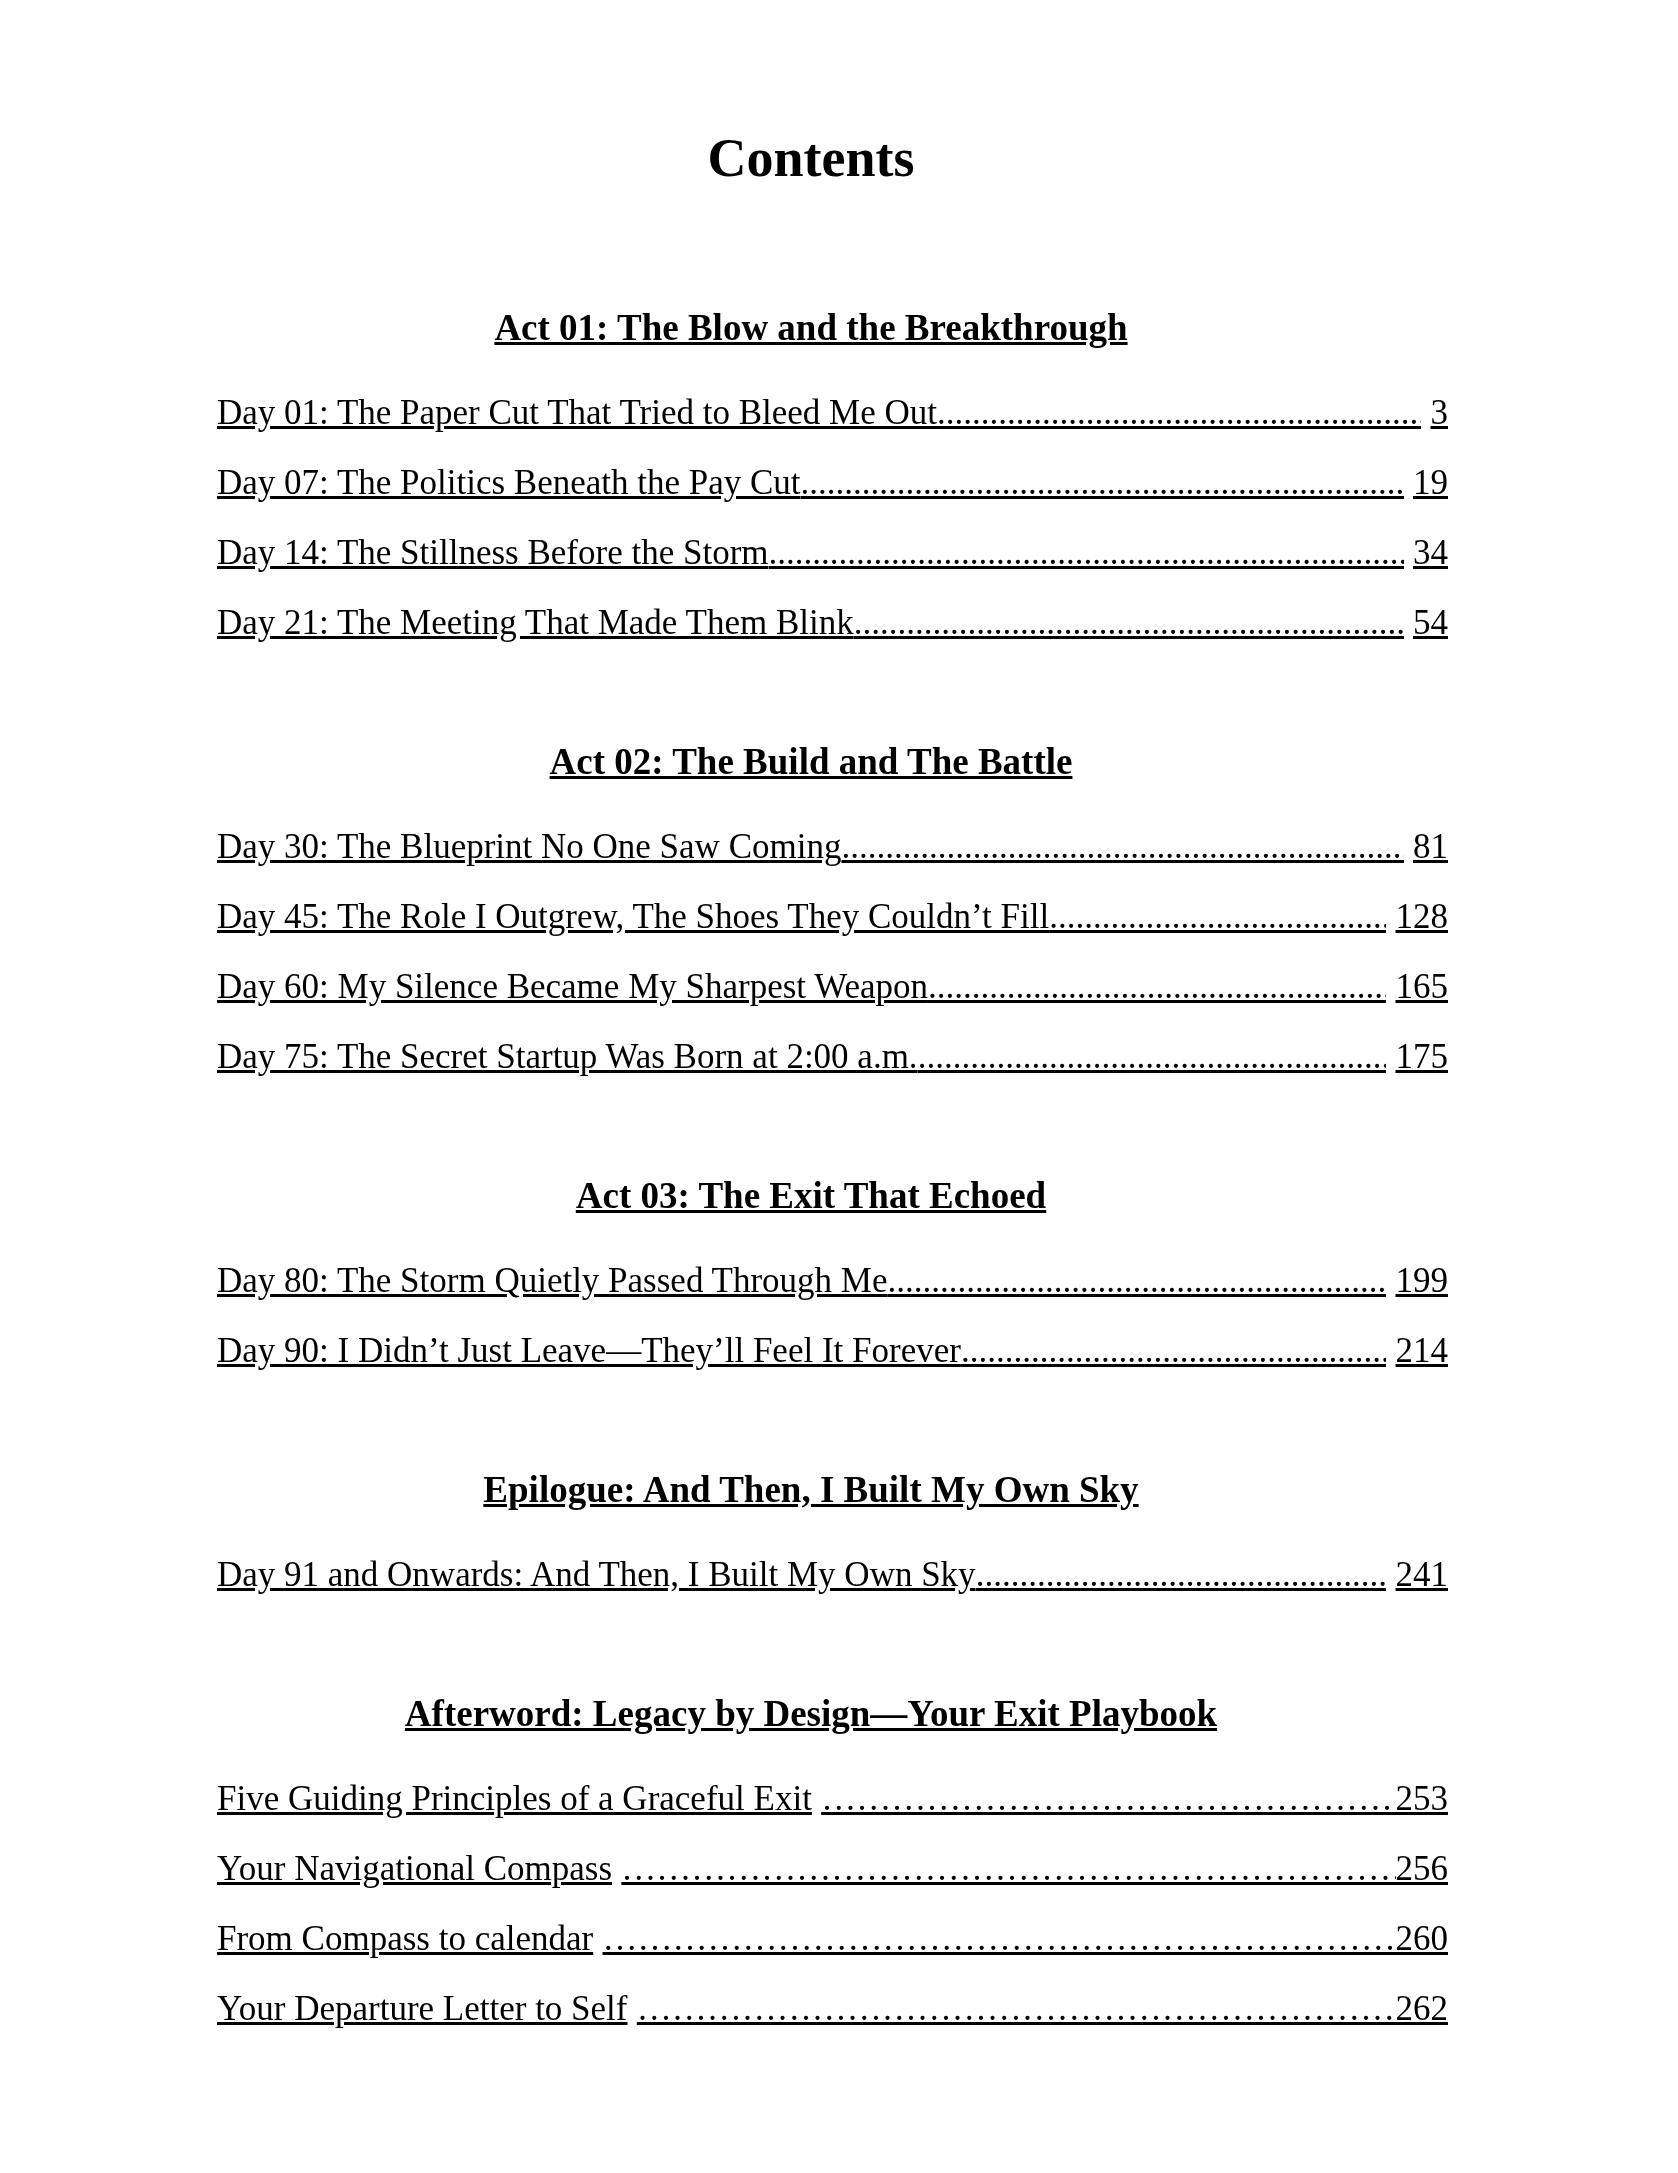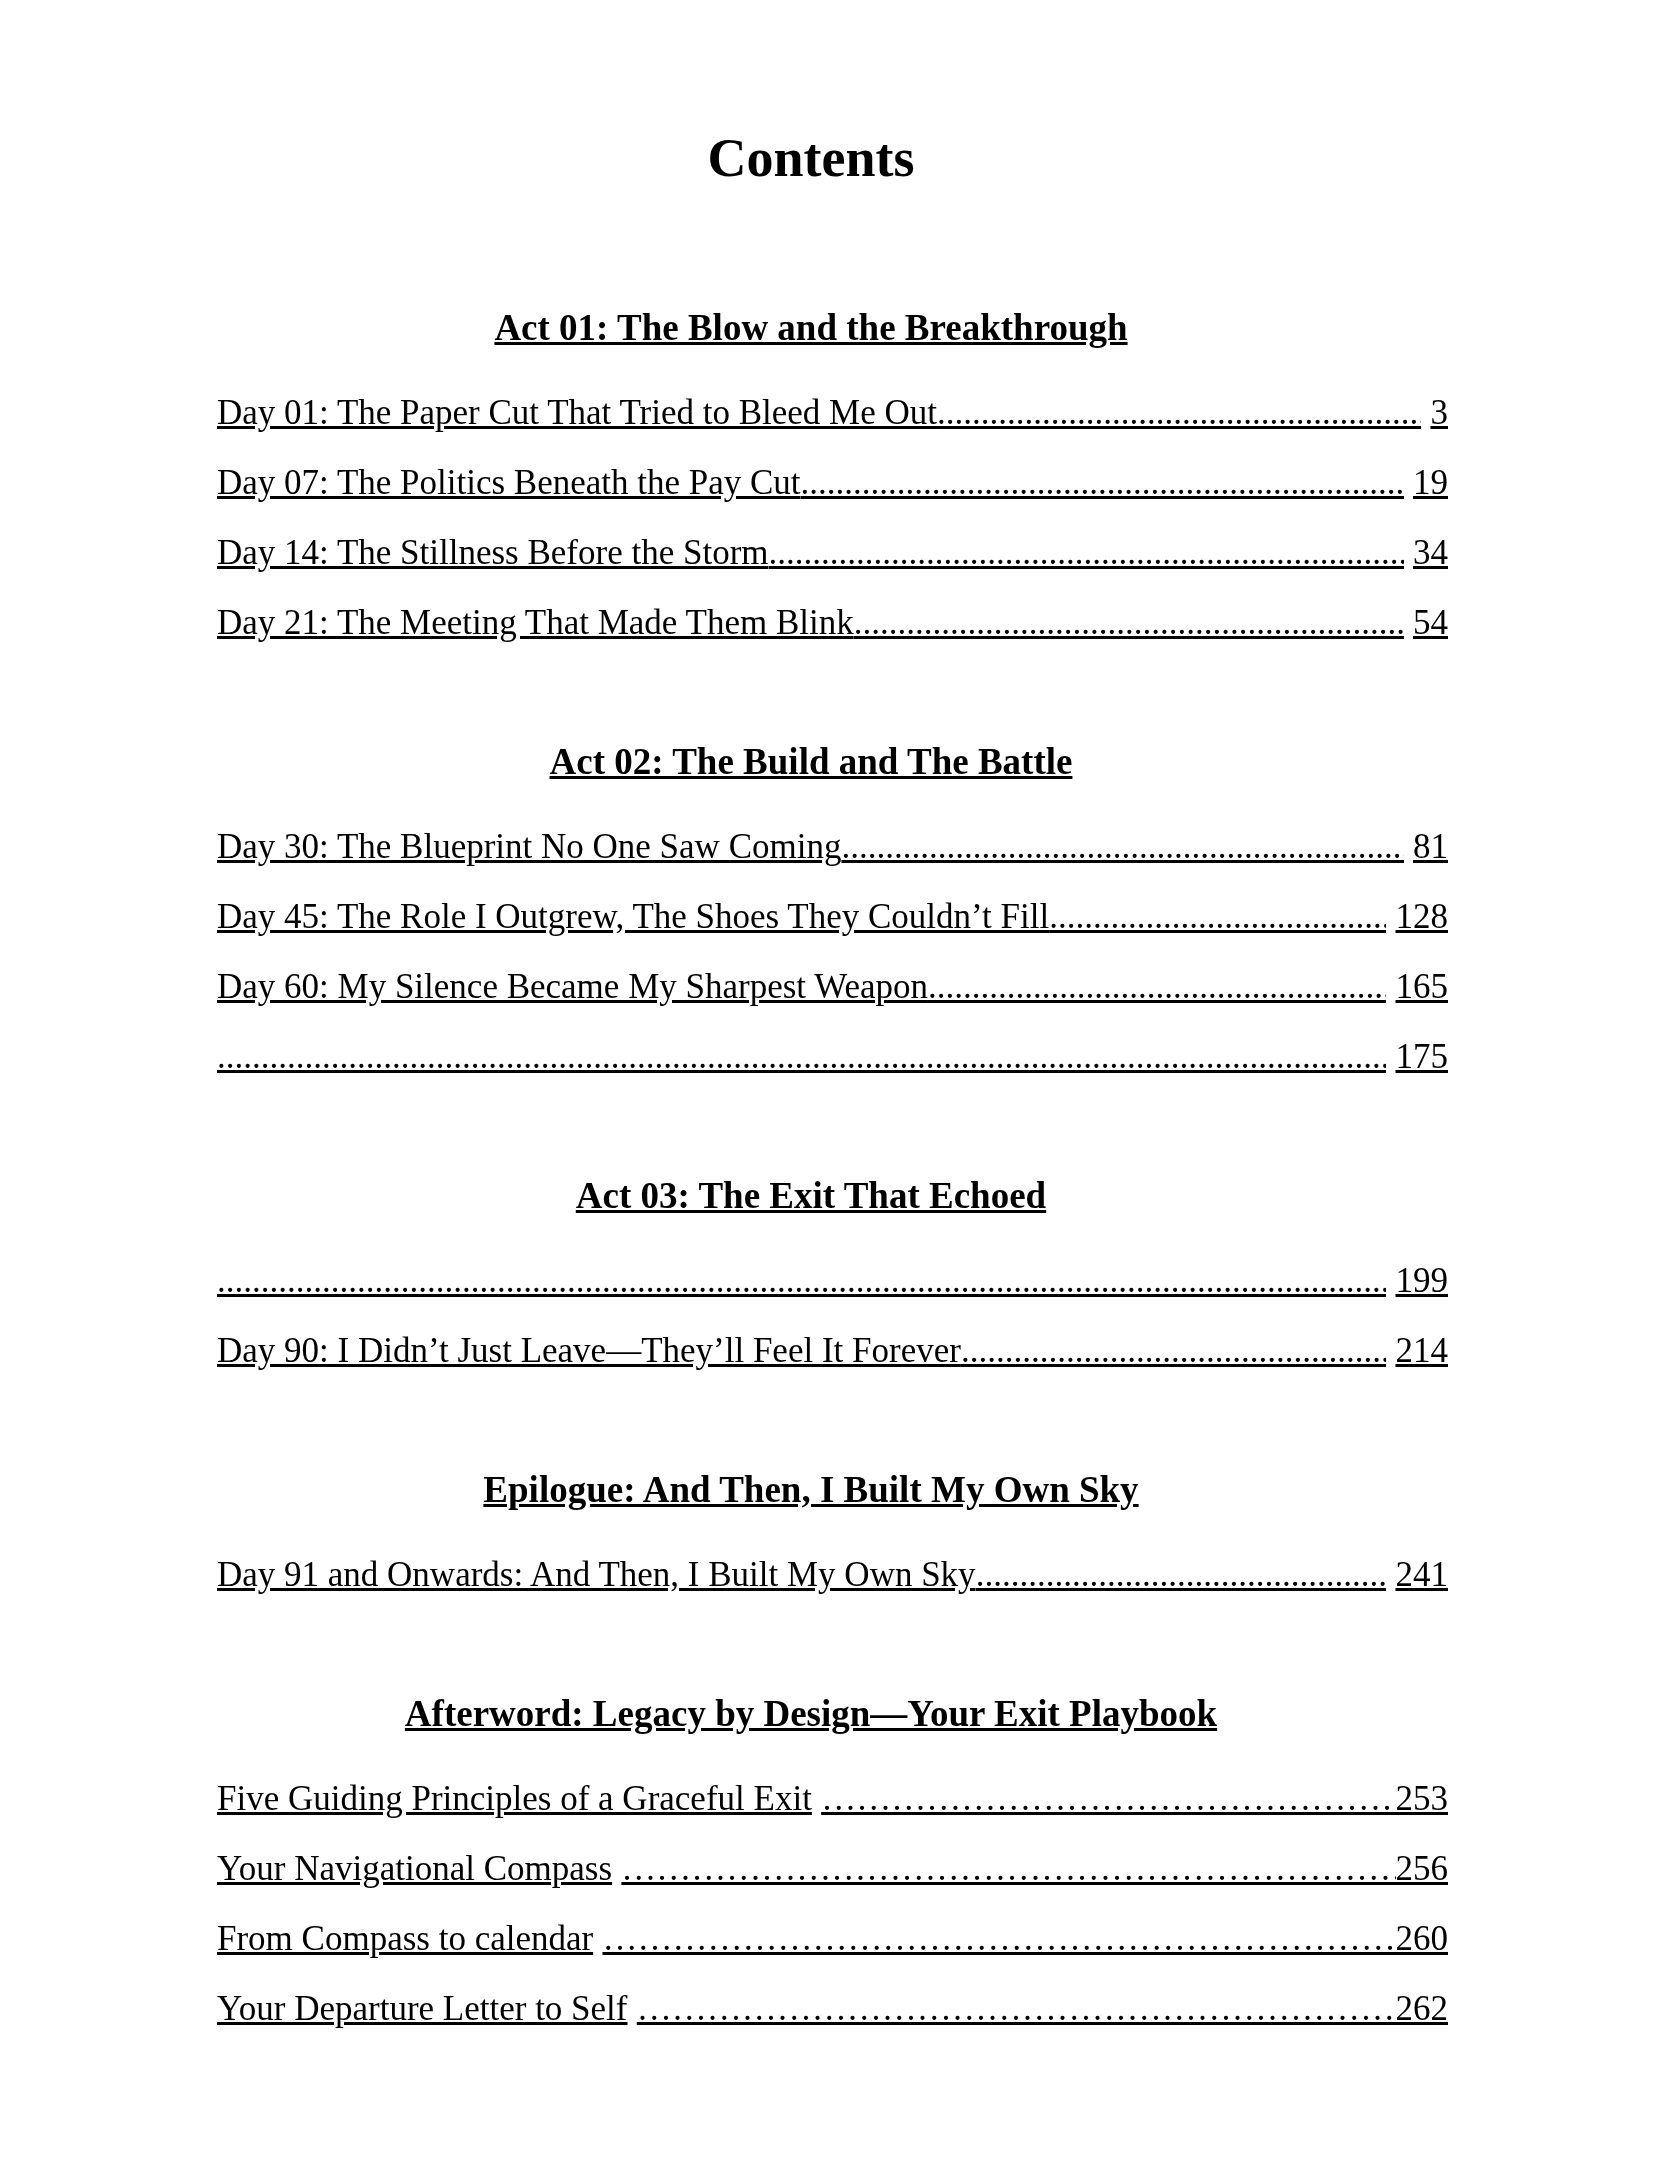--- a/index.html
+++ b/index.html
@@ -105,30 +105,32 @@
     <span class="page-num">128</span>
   </div>
 
   <div class="entry dots">
     <span class="entry-label">Day 60: My Silence Became My Sharpest Weapon</span>
     <span class="leader dots">............................................................................................................................................................................................................................................................................................................</span>
     <span class="page-num">165</span>
   </div>
 
   <div class="entry dots">
+    <span class="entry-label">Day 75: The Secret Startup Was Born at 2:00 a.m.</span>
     <span class="leader dots">............................................................................................................................................................................................................................................................................................................</span>
     <span class="page-num">175</span>
   </div>
 </div>
   </section>
 
   <section class="toc-section">
     <h2 class="section-heading">Act 03: The Exit That Echoed</h2>
     <div class="entries">
   <div class="entry dots">
+    <span class="entry-label">Day 80: The Storm Quietly Passed Through Me</span>
     <span class="leader dots">............................................................................................................................................................................................................................................................................................................</span>
     <span class="page-num">199</span>
   </div>
 
   <div class="entry dots">
     <span class="entry-label">Day 90: I Didn’t Just Leave—They’ll Feel It Forever</span>
     <span class="leader dots">............................................................................................................................................................................................................................................................................................................</span>
     <span class="page-num">214</span>
   </div>
 </div>

